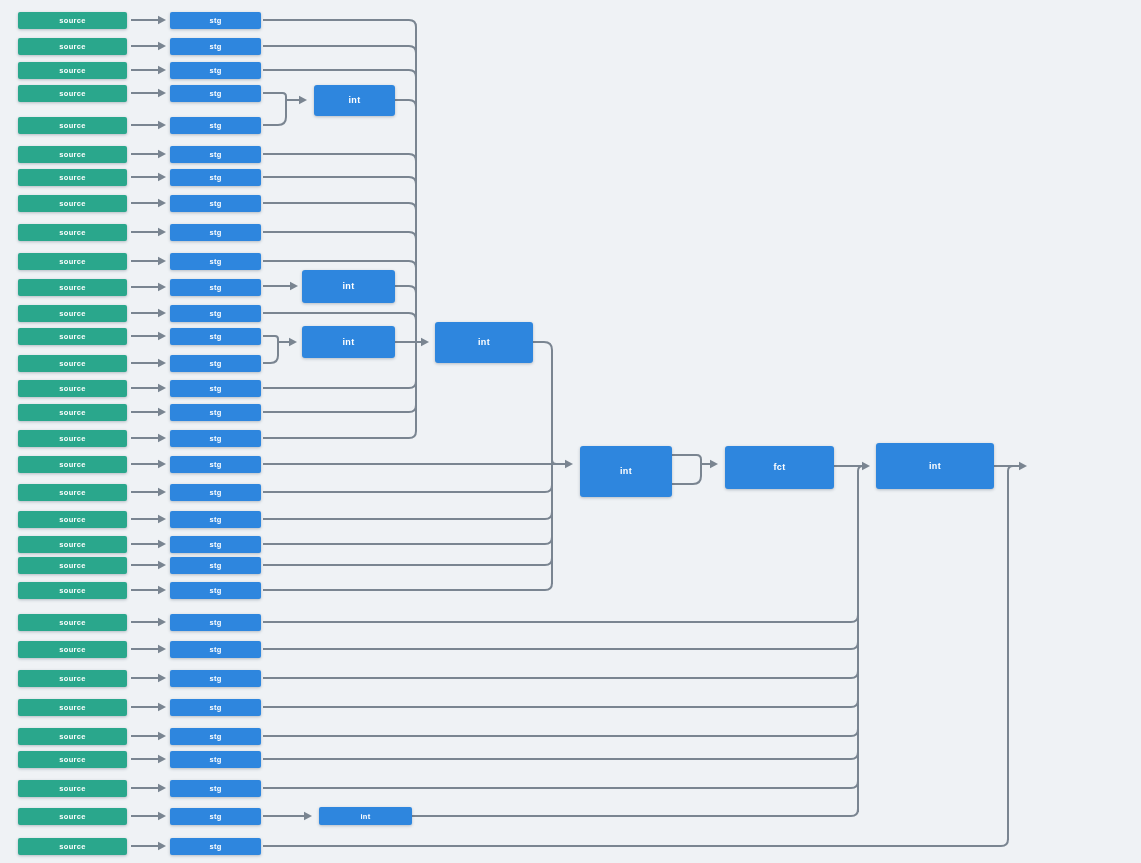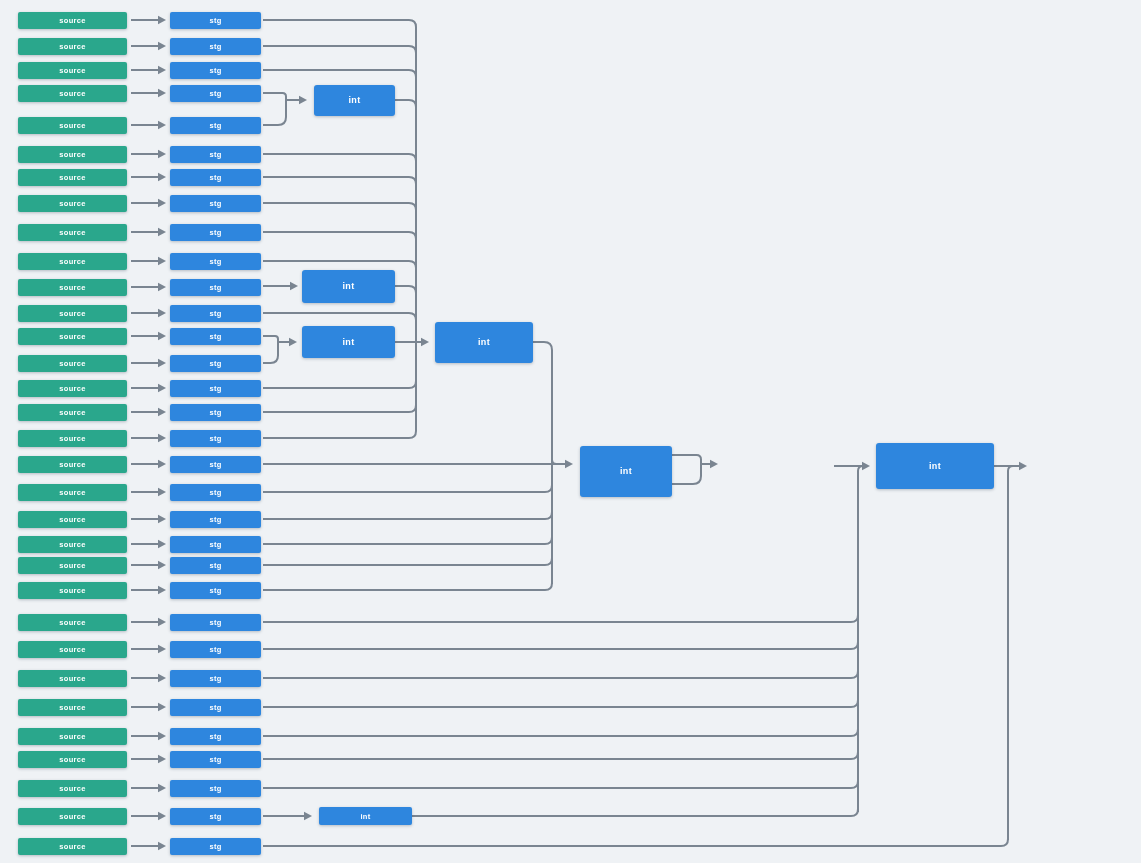--- a/index.html
+++ b/index.html
@@ -211,16 +211,17 @@
       <div class="node" style="left: 170px; top: 727.5px; width: 91px; height: 17px; background: rgb(46, 134, 222); color: rgb(255, 255, 255);">stg</div>
       <div class="node" style="left: 170px; top: 750.5px; width: 91px; height: 17px; background: rgb(46, 134, 222); color: rgb(255, 255, 255);">stg</div>
       <div class="node" style="left: 170px; top: 779.5px; width: 91px; height: 17px; background: rgb(46, 134, 222); color: rgb(255, 255, 255);">stg</div>
       <div class="node" style="left: 170px; top: 807.5px; width: 91px; height: 17px; background: rgb(46, 134, 222); color: rgb(255, 255, 255);">stg</div>
       <div class="node" style="left: 170px; top: 837.5px; width: 91px; height: 17px; background: rgb(46, 134, 222); color: rgb(255, 255, 255);">stg</div>
       <div class="node lg" style="left: 314px; top: 84.5px; width: 81px; height: 31px; background: rgb(46, 134, 222); color: rgb(255, 255, 255);">int</div>
       <div class="node lg" style="left: 302px; top: 269.5px; width: 93px; height: 33px; background: rgb(46, 134, 222); color: rgb(255, 255, 255);">int</div>
       <div class="node lg" style="left: 302px; top: 326px; width: 93px; height: 32px; background: rgb(46, 134, 222); color: rgb(255, 255, 255);">int</div>
       <div class="node lg" style="left: 435px; top: 321.5px; width: 98px; height: 41px; background: rgb(46, 134, 222); color: rgb(255, 255, 255);">int</div>
       <div class="node lg" style="left: 580px; top: 445.5px; width: 92px; height: 51px; background: rgb(46, 134, 222); color: rgb(255, 255, 255);">int</div>
+      <div class="node lg" style="left: 725px; top: 445.5px; width: 109px; height: 43px; background: rgb(46, 134, 222); color: rgb(255, 255, 255);">fct</div>
       <div class="node lg" style="left: 876px; top: 443px; width: 118px; height: 46px; background: rgb(46, 134, 222); color: rgb(255, 255, 255);">int</div>
       <div class="node" style="left: 319px; top: 807px; width: 93px; height: 18px; background: rgb(46, 134, 222); color: rgb(255, 255, 255);">int</div>
     </div>
 </div>
 
 </body></html>

